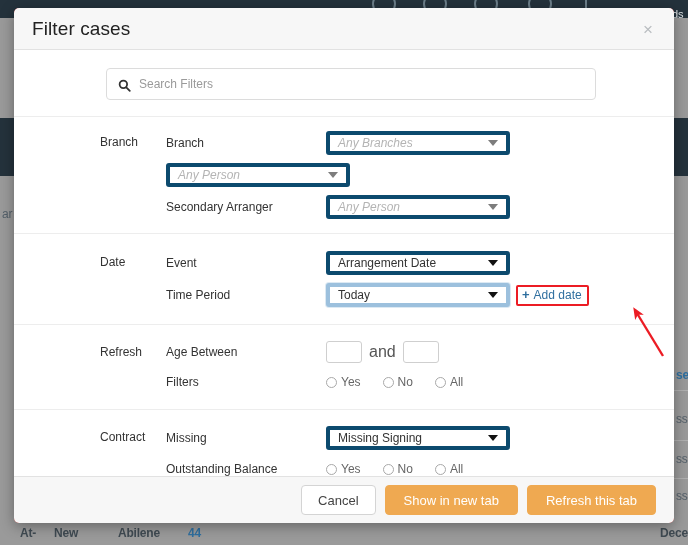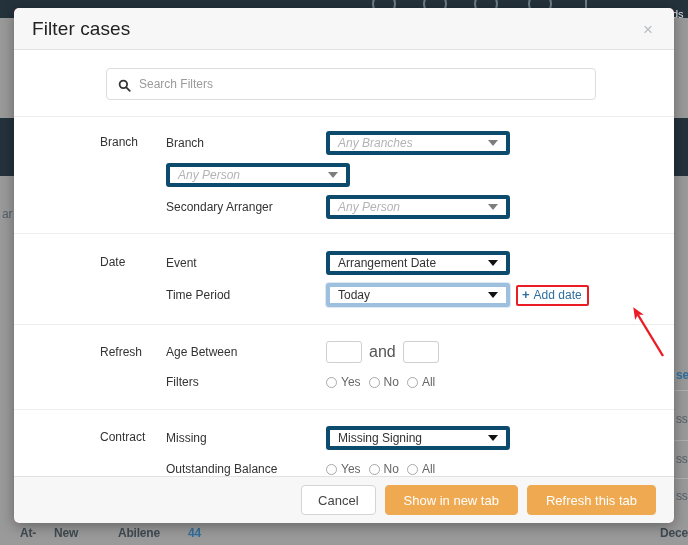--- a/index.html
+++ b/index.html
@@ -256,21 +256,21 @@
     padding: 0 4px;
     background: #fff;
   }
   .age-and {
     font-size: 16px;
     color: #555;
     margin: 0 7px;
   }
 
   
-  .radio-grp { display: flex; align-items: center; gap: 8px; }
+  .radio-grp { display: flex; align-items: center; gap: 22px; }
   .radio-item { display: flex; align-items: center; gap: 4px; cursor: pointer; }
   .radio-dot {
     width: 11px; height: 11px;
     border: 1px solid #a9a9a9;
     border-radius: 50%;
     background: #fff;
     flex: 0 0 auto;
   }
   .radio-label { font-size: 12px; color: #666; }
 

